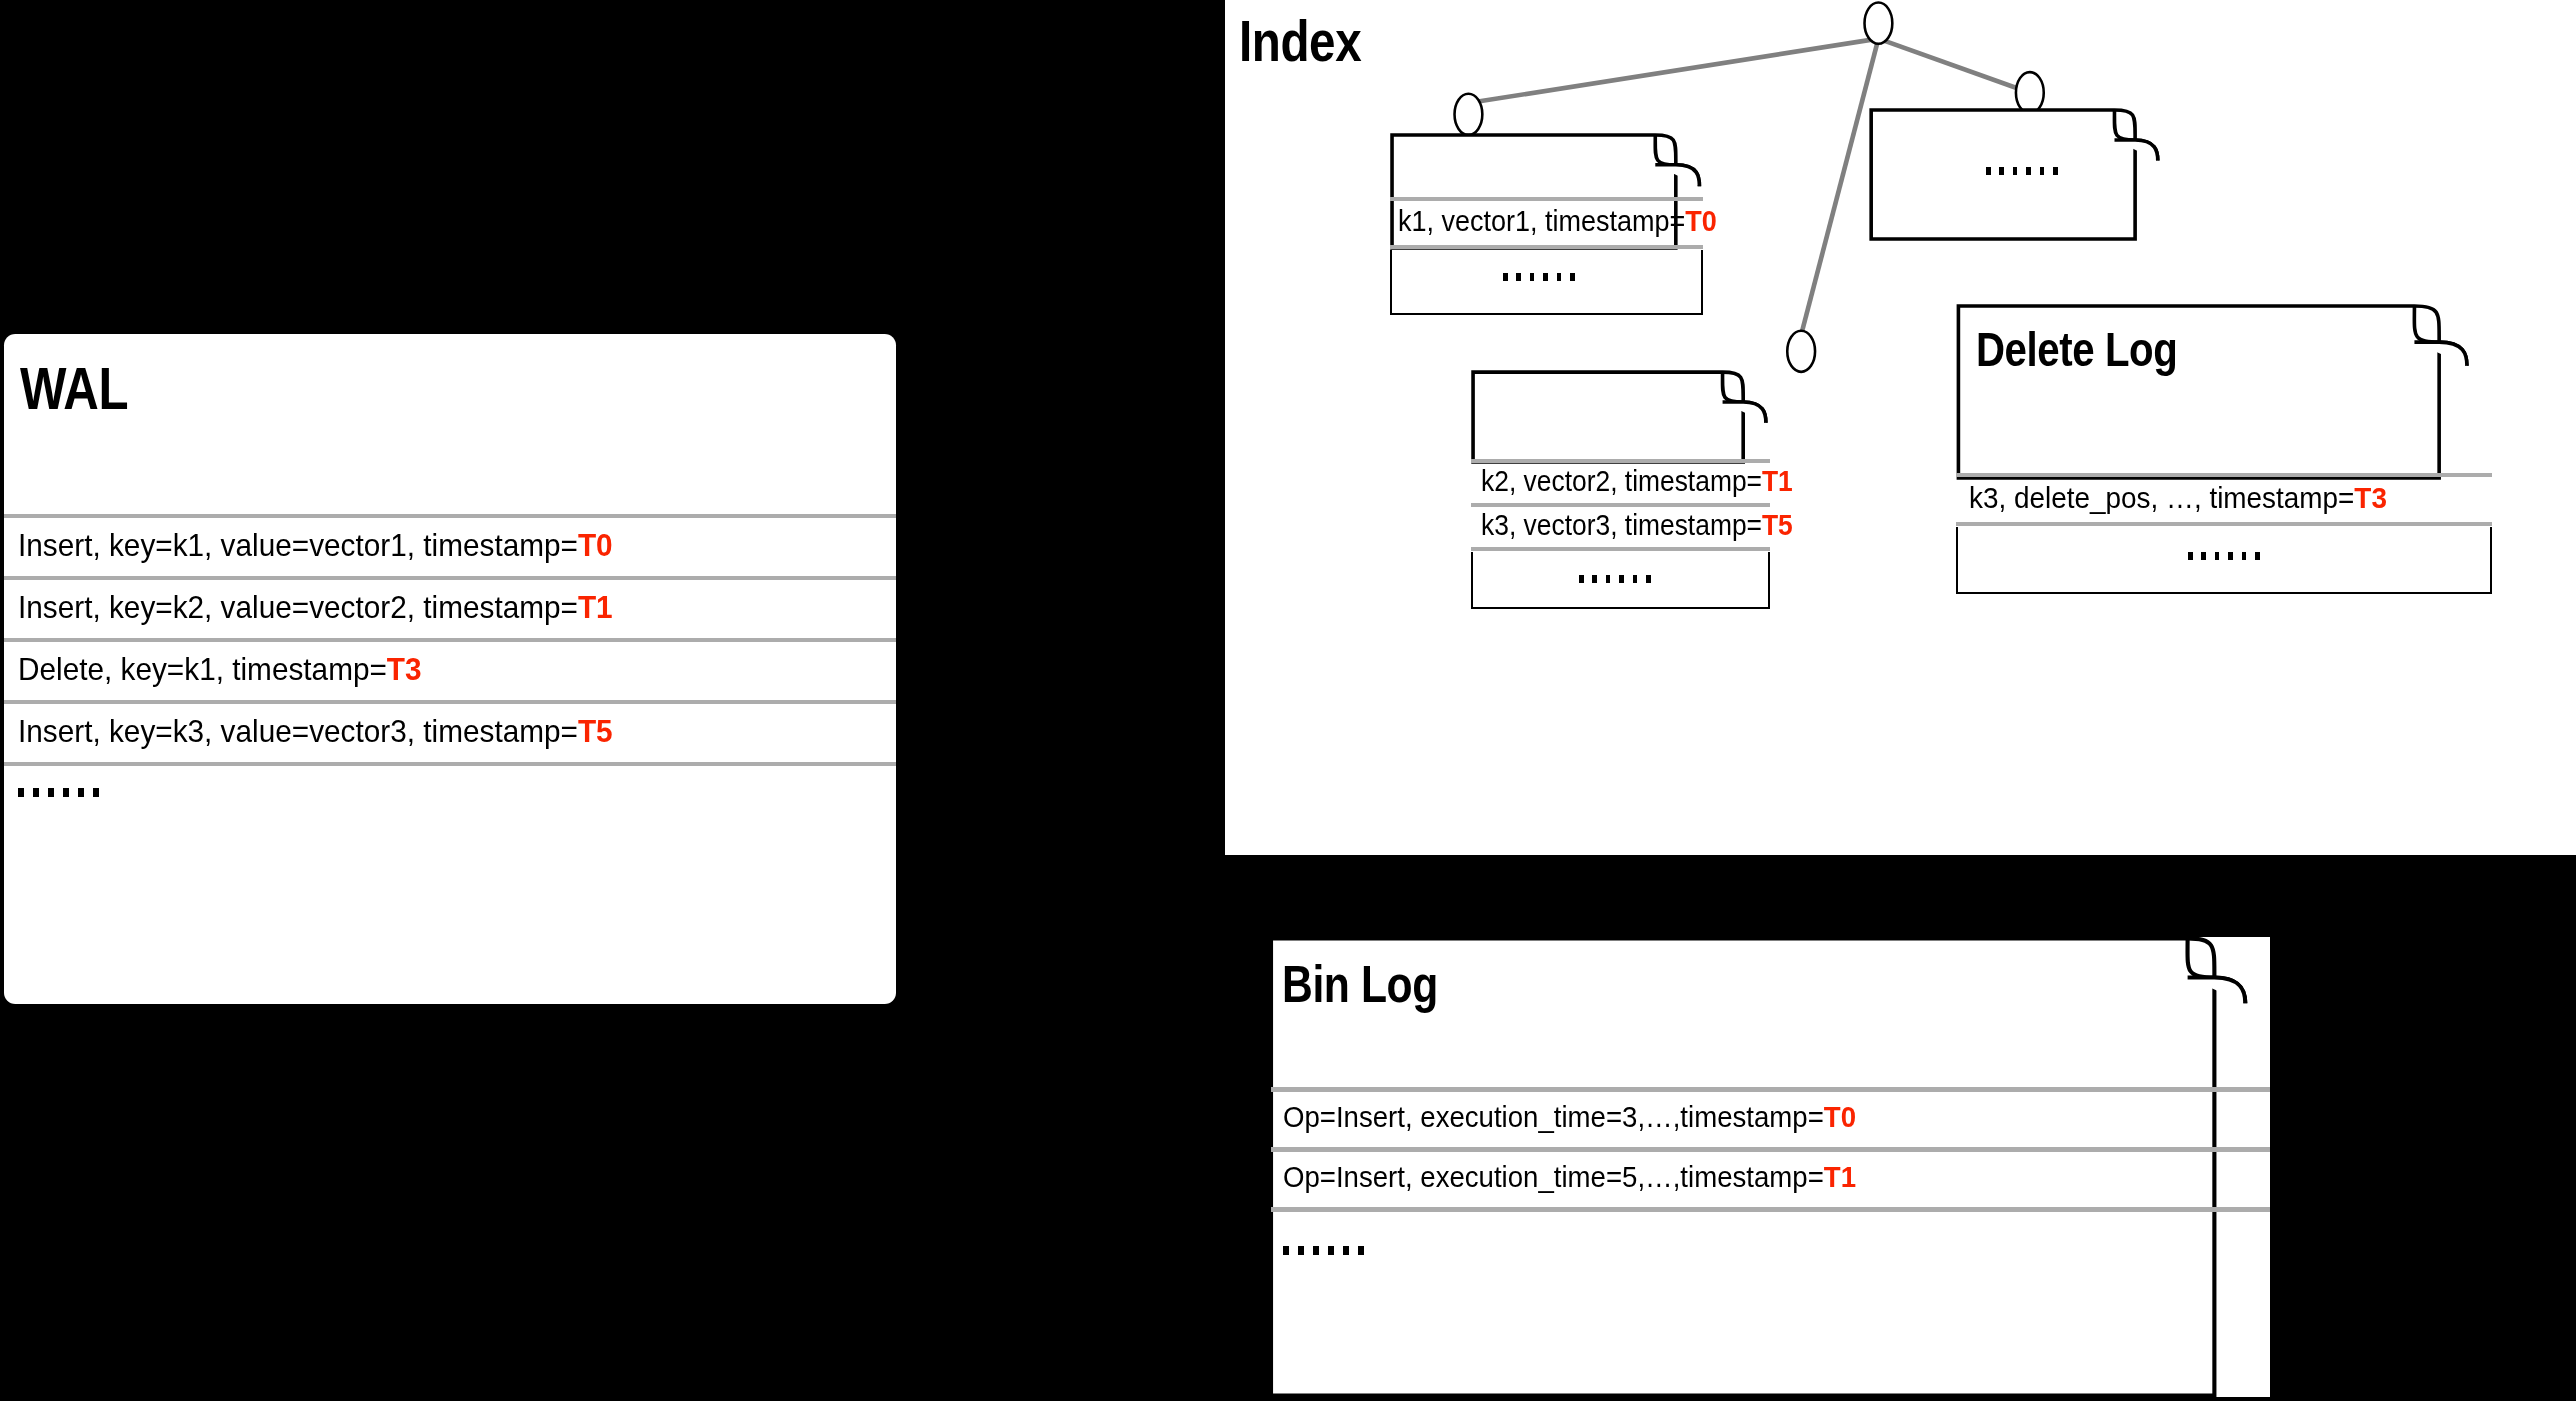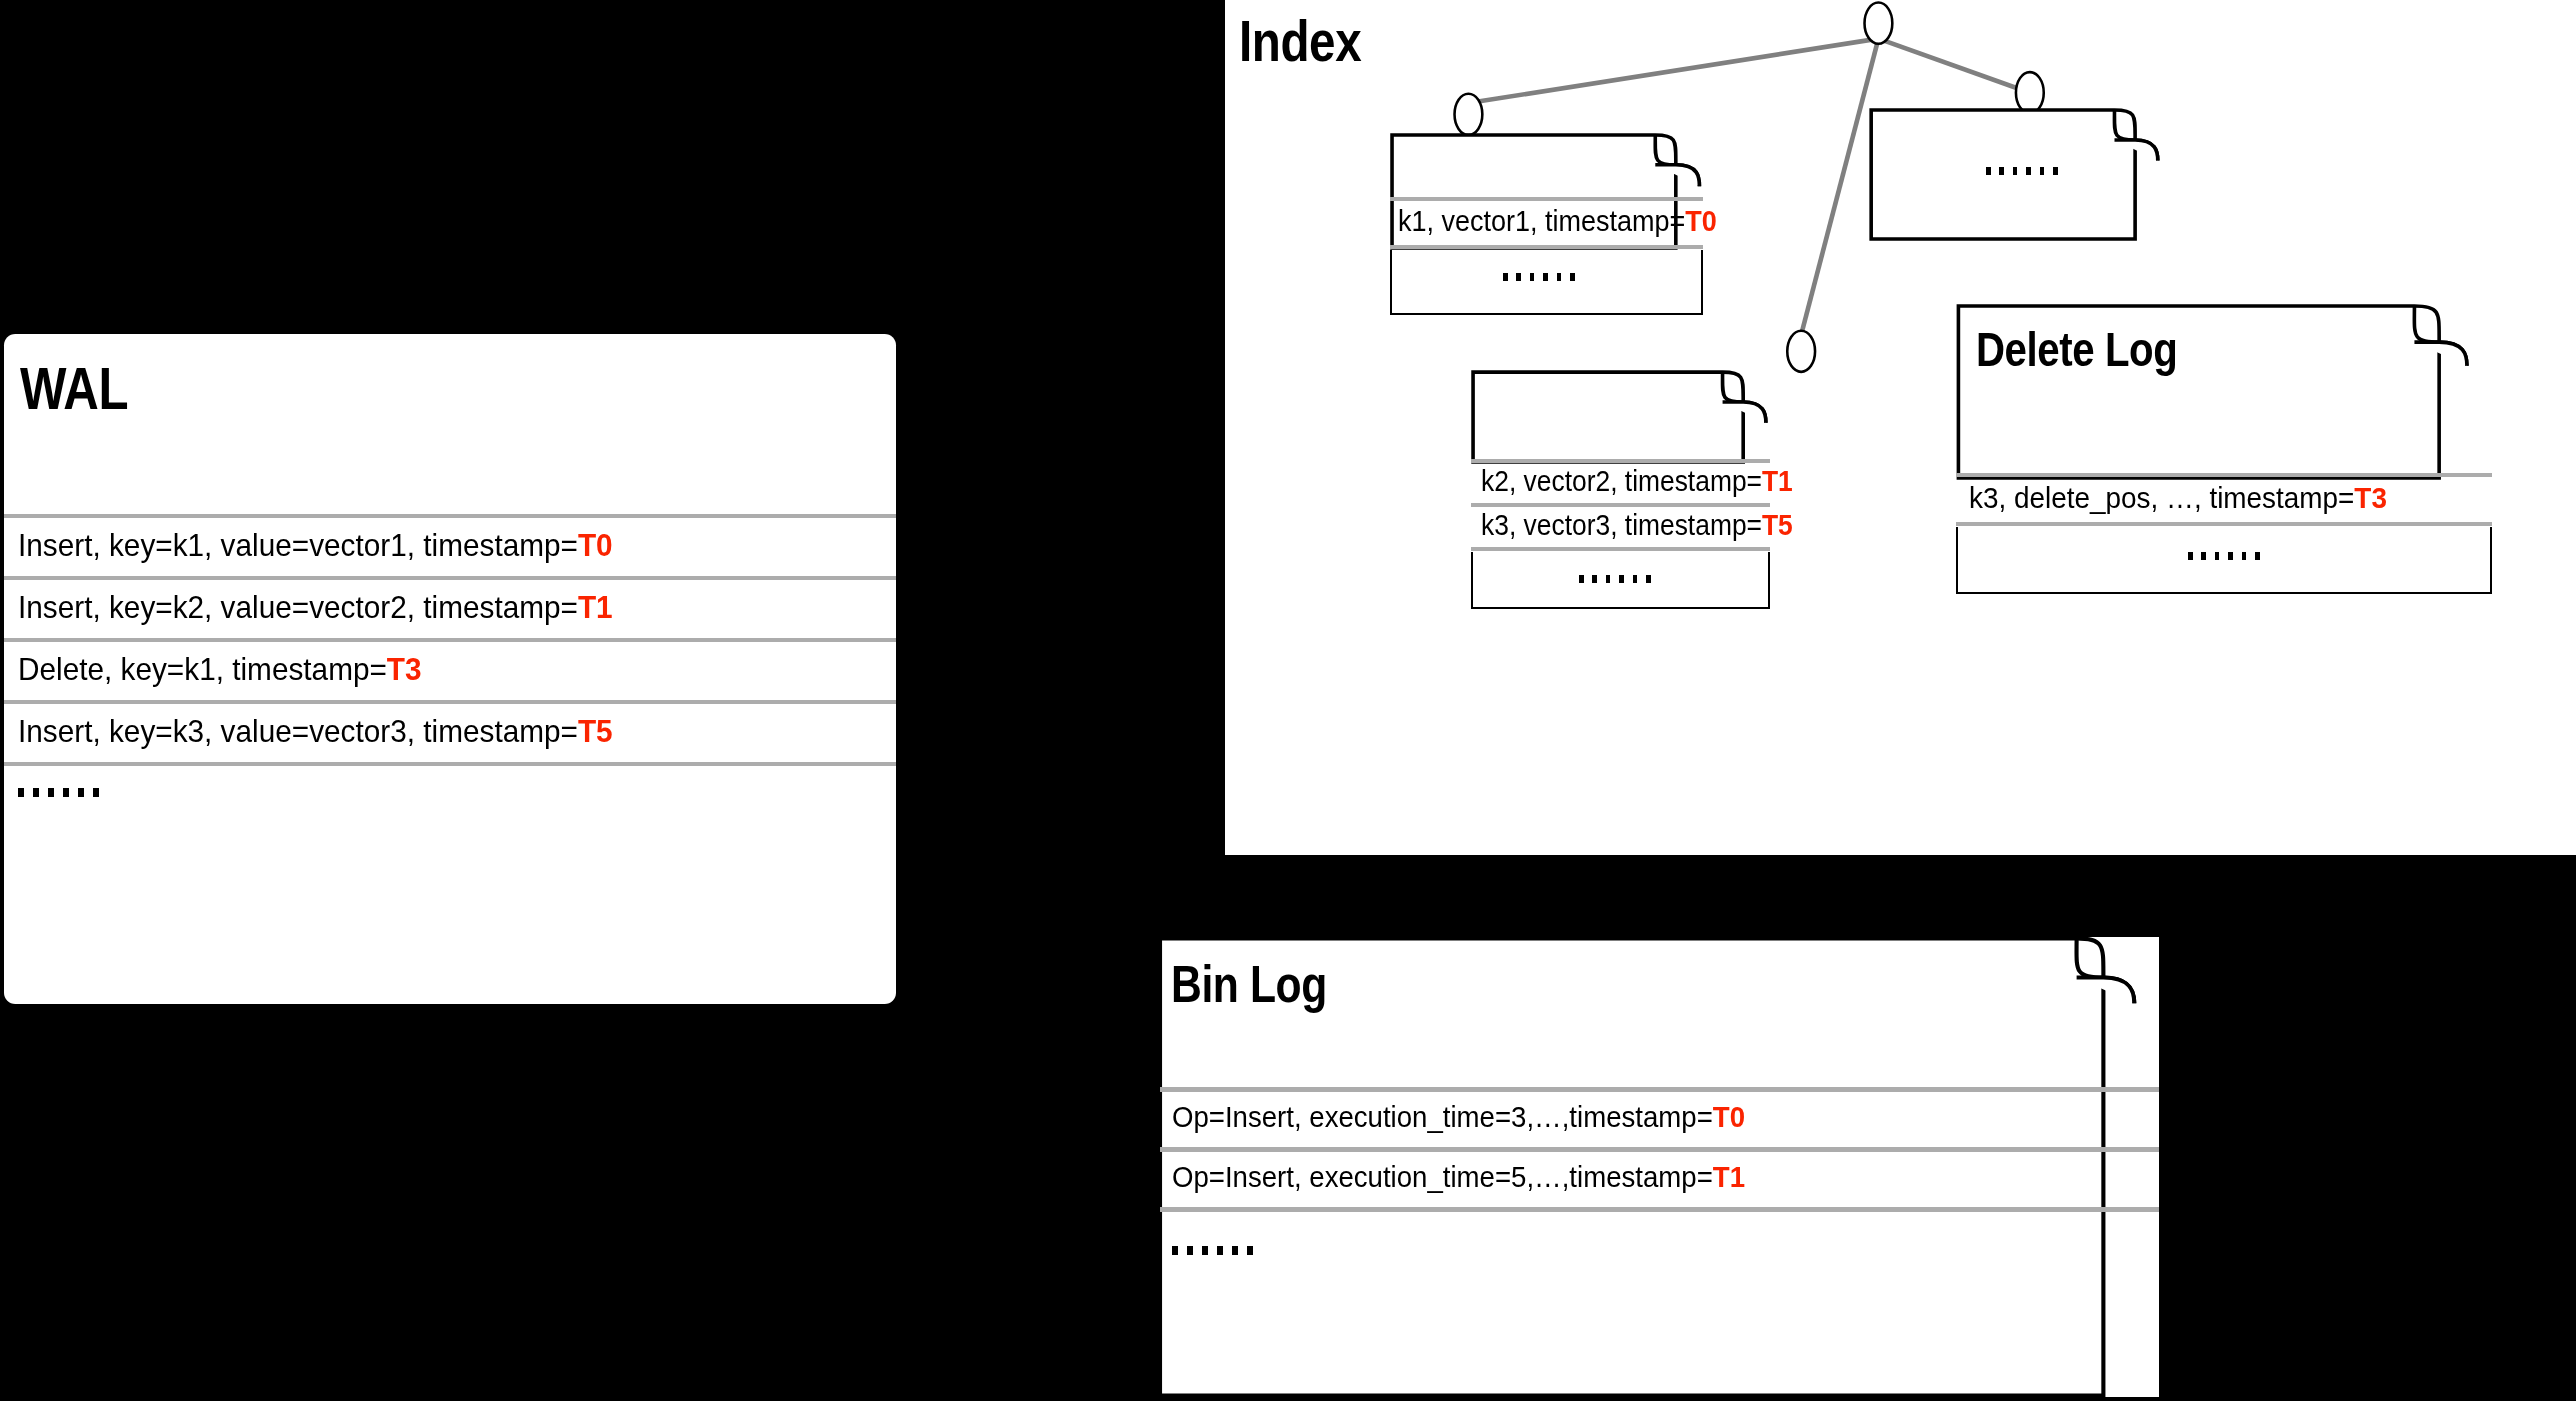--- a/index.html
+++ b/index.html
@@ -184,21 +184,21 @@
       <i style="width:4.6px;height:8.2px;margin-right:8.8px;"></i>
       <i style="width:4.6px;height:8.2px;margin-right:8.8px;"></i>
       <i style="width:4.6px;height:8.2px;margin-right:8.8px;"></i>
       <i style="width:4.6px;height:8.2px;margin-right:8.8px;"></i>
       <i style="width:4.6px;height:8.2px;"></i>
   </div>
   <div style="position:absolute;left:731px;top:527px;width:536px;height:67px;border:2.1px solid #000;border-top:none;box-sizing:border-box;"></div>
 
 </div>
 
-<div class="panel" style="left:1160px;top:937px;width:999px;height:460px;">
+<div class="panel" style="left:1271px;top:937px;width:999px;height:460px;">
 
   <svg class="layer" width="999" height="460" viewBox="0 0 1940 892">
     <path d="M0 2 H1780 C1832 2 1832 16 1832 68 V890 H0 Z" fill="#fff" stroke="#000" stroke-width="8"></path>
     <path d="M1780 2 C1780 64 1774 78 1832 78 C1884 78 1892 104 1892 128" fill="none" stroke="#000" stroke-width="8"></path>
     <path d="M1780 78 H1832 C1884 78 1892 104 1892 128" fill="#fff" stroke="#000" stroke-width="8"></path>
   </svg>
 
   <div class="title" style="left:11.3px;top:16.5px;font-size:52px;">Bin Log</div>
 
   <div class="sep" style="left:0;top:150px;width:999px;height:4.6px;"></div>

